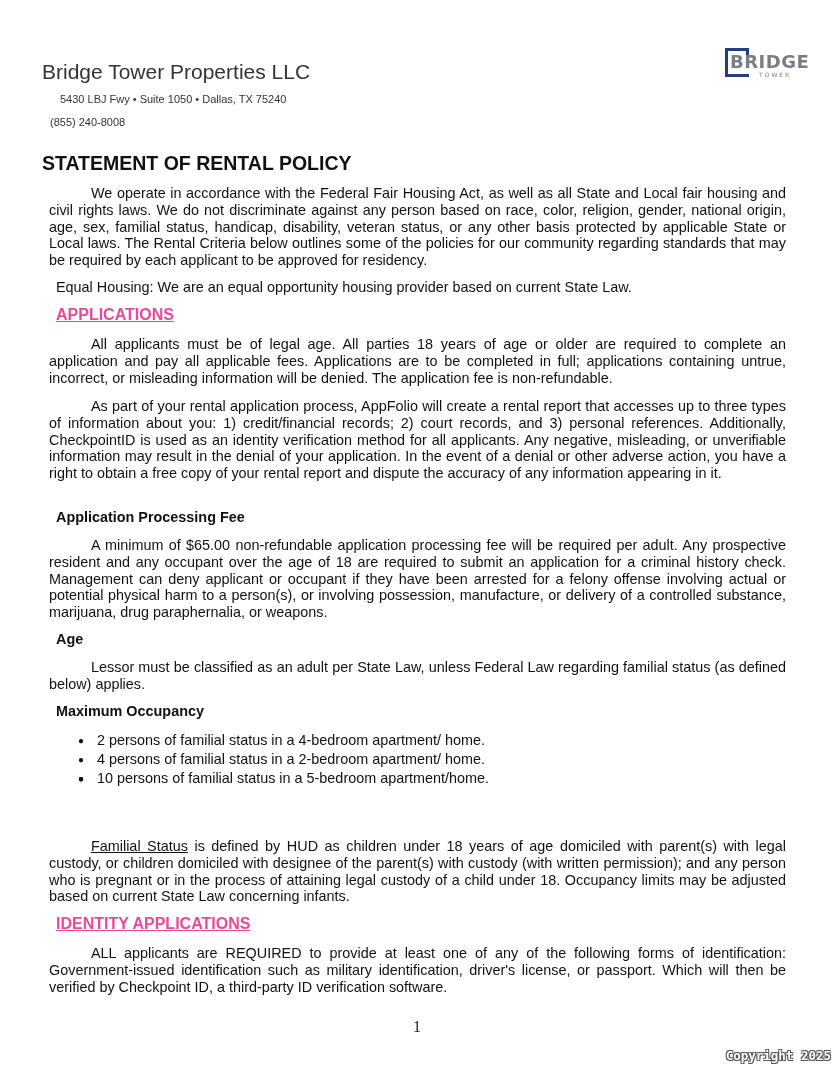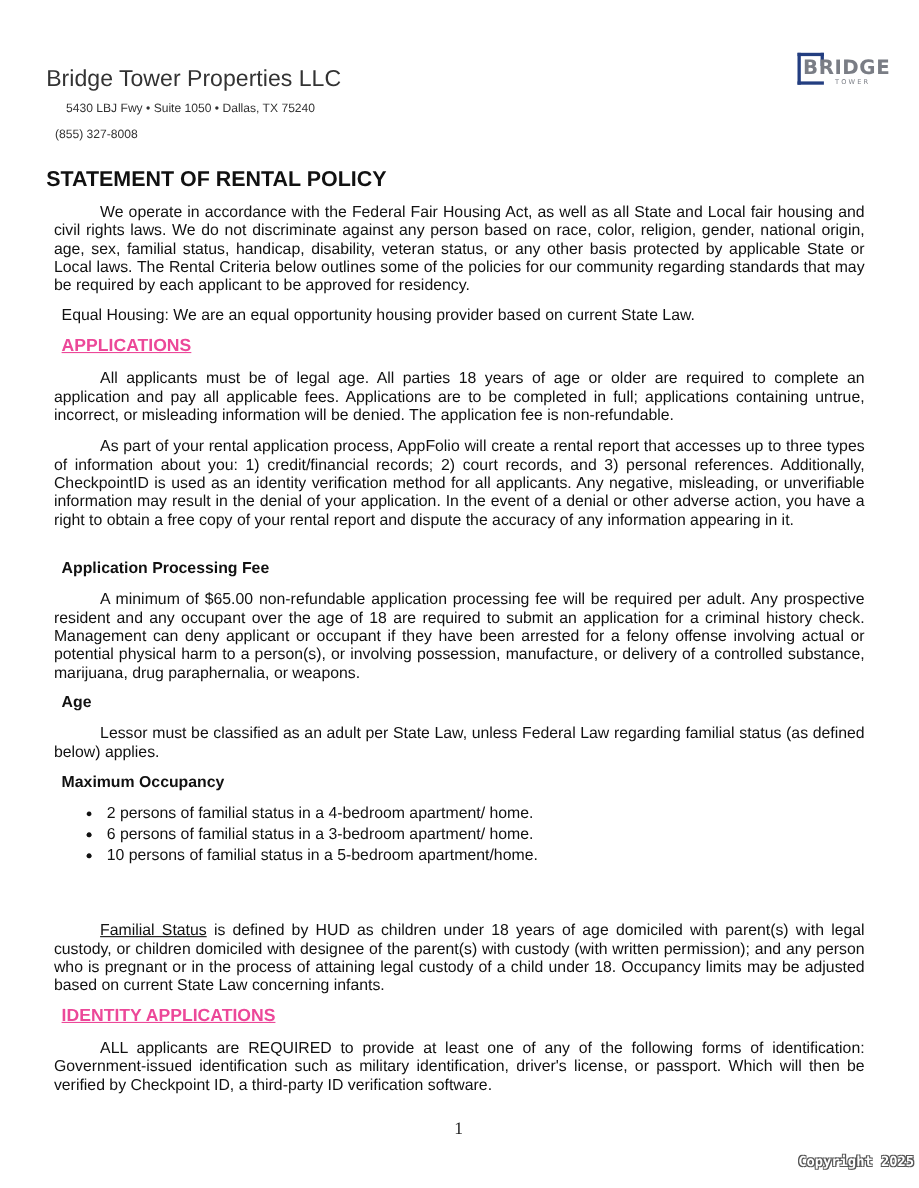--- a/index.html
+++ b/index.html
@@ -24,21 +24,21 @@
   .u { text-decoration: underline; }
   .pagenum { position: absolute; left: 413px; top: 1018px; font-family: "Liberation Serif", serif; font-size: 16px; color: #222; }
   .copy { position: absolute; right: 4px; font-family: "DejaVu Sans Mono", monospace; font-weight: bold; font-size: 12.5px; color: #fff; text-align: right;
           text-shadow: 1px 1px 0 #555, -1px -1px 0 #555, 1px -1px 0 #555, -1px 1px 0 #555; }
 </style>
 </head>
 <body>
 
 <div class="company">Bridge Tower Properties LLC</div>
 <div class="addr">5430 LBJ Fwy • Suite 1050 • Dallas, TX 75240</div>
-<div class="phone">(855) 327-8008</div>
+<div class="phone">(855) 240-8008</div>
 
 <div class="logo">
   <div class="box"></div>
   <div class="vbar"></div>
   <div class="word">BRIDGE</div>
   <div class="sub">TOWER</div>
 </div>
 
 <div class="title">STATEMENT OF RENTAL POLICY</div>
 
@@ -57,22 +57,22 @@
 <div class="para" style="top:537px;"><span class="indent"></span><span>A minimum of $65.00 non-refundable application processing fee will be required per adult. Any prospective resident and any occupant over the age of 18 are required to submit an application for a criminal history check. Management can deny applicant or occupant if they have been arrested for a felony offense involving actual or potential physical harm to a person(s), or involving possession, manufacture, or delivery of a controlled substance, marijuana, drug paraphernalia, or weapons.</span></div>
 
 <div class="h-sub" style="top:631px;">Age</div>
 
 <div class="para" style="top:659px;"><span class="indent"></span><span>Lessor must be classified as an adult per State Law, unless Federal Law regarding familial status (as defined below) applies.</span></div>
 
 <div class="h-sub" style="top:703px;">Maximum Occupancy</div>
 
 <ul class="bullets">
   <li><span class="dot">●</span><span>2 persons of familial status in a 4-bedroom apartment/ home.</span></li>
+  <li><span class="dot">●</span><span>4 persons of familial status in a 2-bedroom apartment/ home.</span></li>
   <li><span class="dot">●</span></li>
-  <li><span class="dot">●</span><span>6 persons of familial status in a 3-bedroom apartment/ home.</span></li>
   <li><span class="dot">●</span></li>
   <li><span class="dot">●</span><span>10 persons of familial status in a 5-bedroom apartment/home.</span></li>
 </ul>
 
 <div class="para" style="top:838px;"><span class="indent"></span><span class="u">Familial Status</span><span> is defined by HUD as children under 18 years of age domiciled with parent(s) with legal custody, or children domiciled with designee of the parent(s) with custody (with written permission); and any person who is pregnant or in the process of attaining legal custody of a child under 18. Occupancy limits may be adjusted based on current State Law concerning infants.</span></div>
 
 <div class="h-sec" style="top:915px;">IDENTITY APPLICATIONS</div>
 
 <div class="para" style="top:945px;"><span class="indent"></span><span>ALL applicants are REQUIRED to provide at least one of any of the following forms of identification: Government-issued identification such as military identification, driver's license, or passport. Which will then be verified by Checkpoint ID, a third-party ID verification software.</span></div>
 

